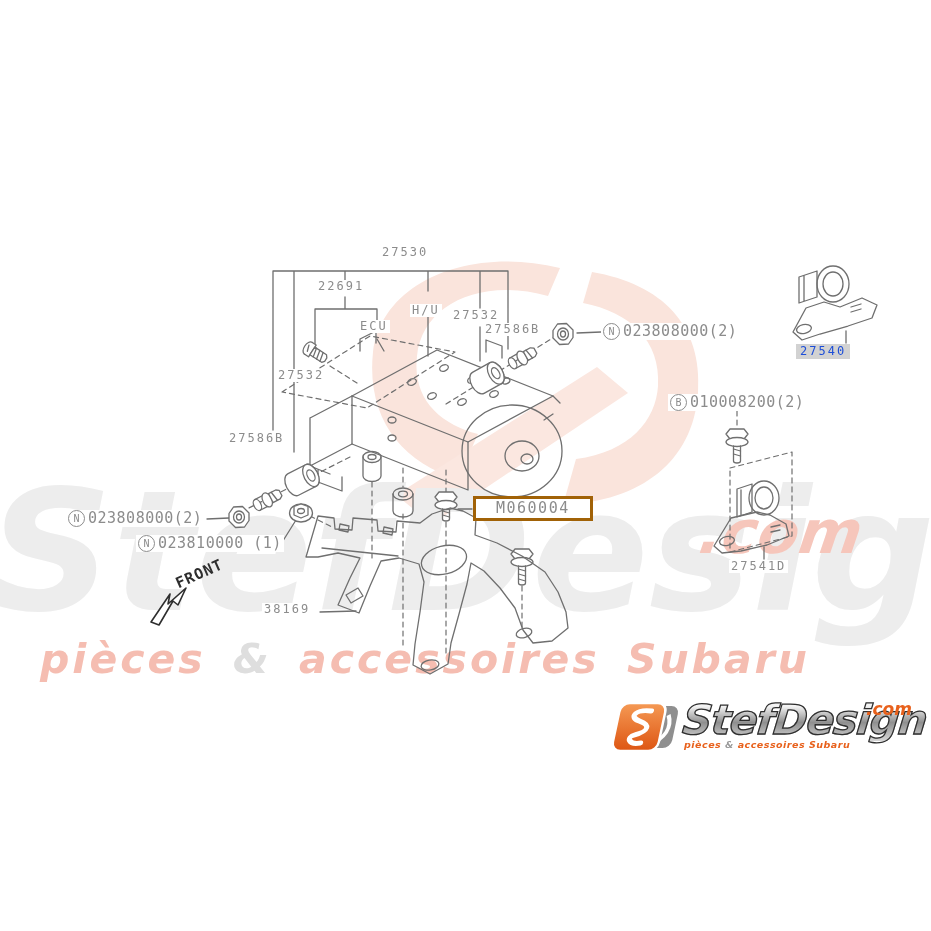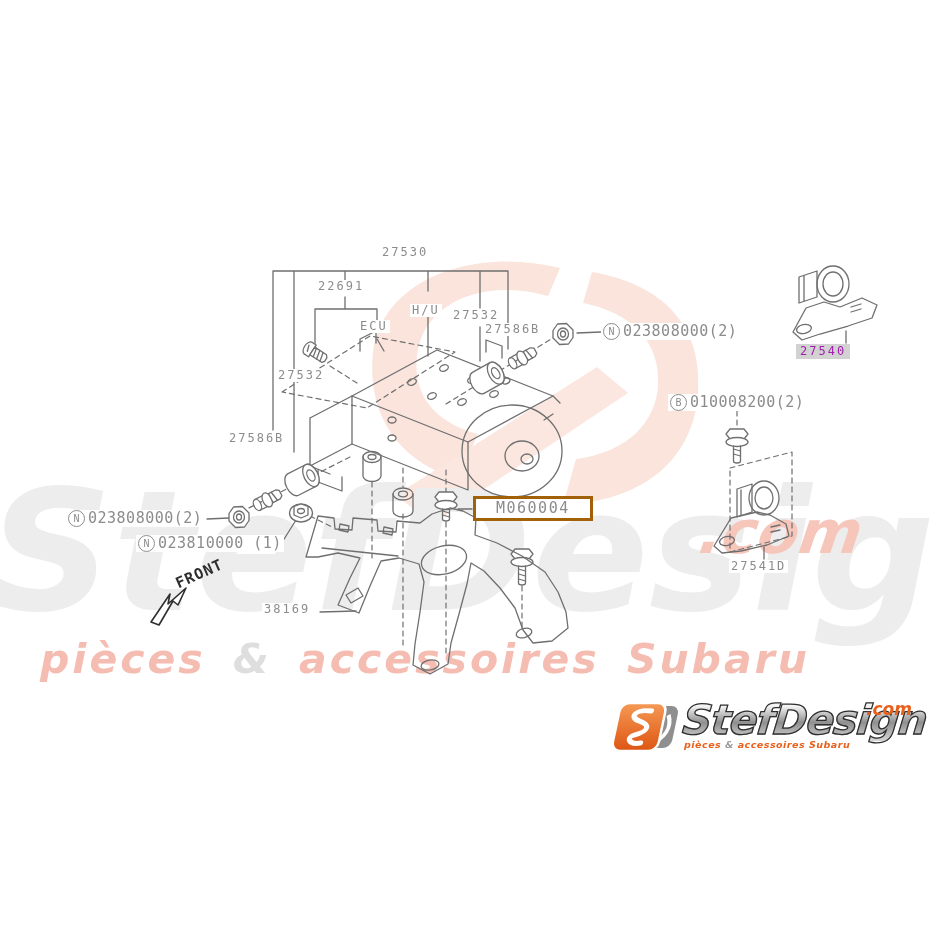--- a/index.html
+++ b/index.html
@@ -34,21 +34,21 @@
     position:absolute;z-index:3;color:#8c8c8c;font-size:12px;letter-spacing:2px;
     background:#fff;padding:0 2px;line-height:1.1;white-space:nowrap;
   }
   .lbl.small{font-size:15px;letter-spacing:0.5px;}
   .hw{display:flex;align-items:center;gap:3px;}
   .circ{
     display:inline-flex;align-items:center;justify-content:center;
     width:15px;height:15px;border:1.4px solid #8c8c8c;border-radius:50%;
     font-size:10px;letter-spacing:0;flex:0 0 auto;
   }
-  .hl{background:#d2d2d2;color:#a21caf;padding:1px 4px;}
+  .hl{background:#d2d2d2;color:#1d4ed8;padding:1px 4px;}
   .redbox{
     border:3px solid #a16207;padding:1px 20px;font-size:15px;letter-spacing:1.5px;
   }
   .front{
     color:#2e2e2e;font-weight:bold;font-size:15px;letter-spacing:1px;background:transparent;
     transform:rotate(-24deg);transform-origin:left bottom;
   }
   
   .logo{position:absolute;left:598px;top:694px;width:332px;height:72px;z-index:4;}
   .logo-mark{position:absolute;left:8px;top:5px;}

